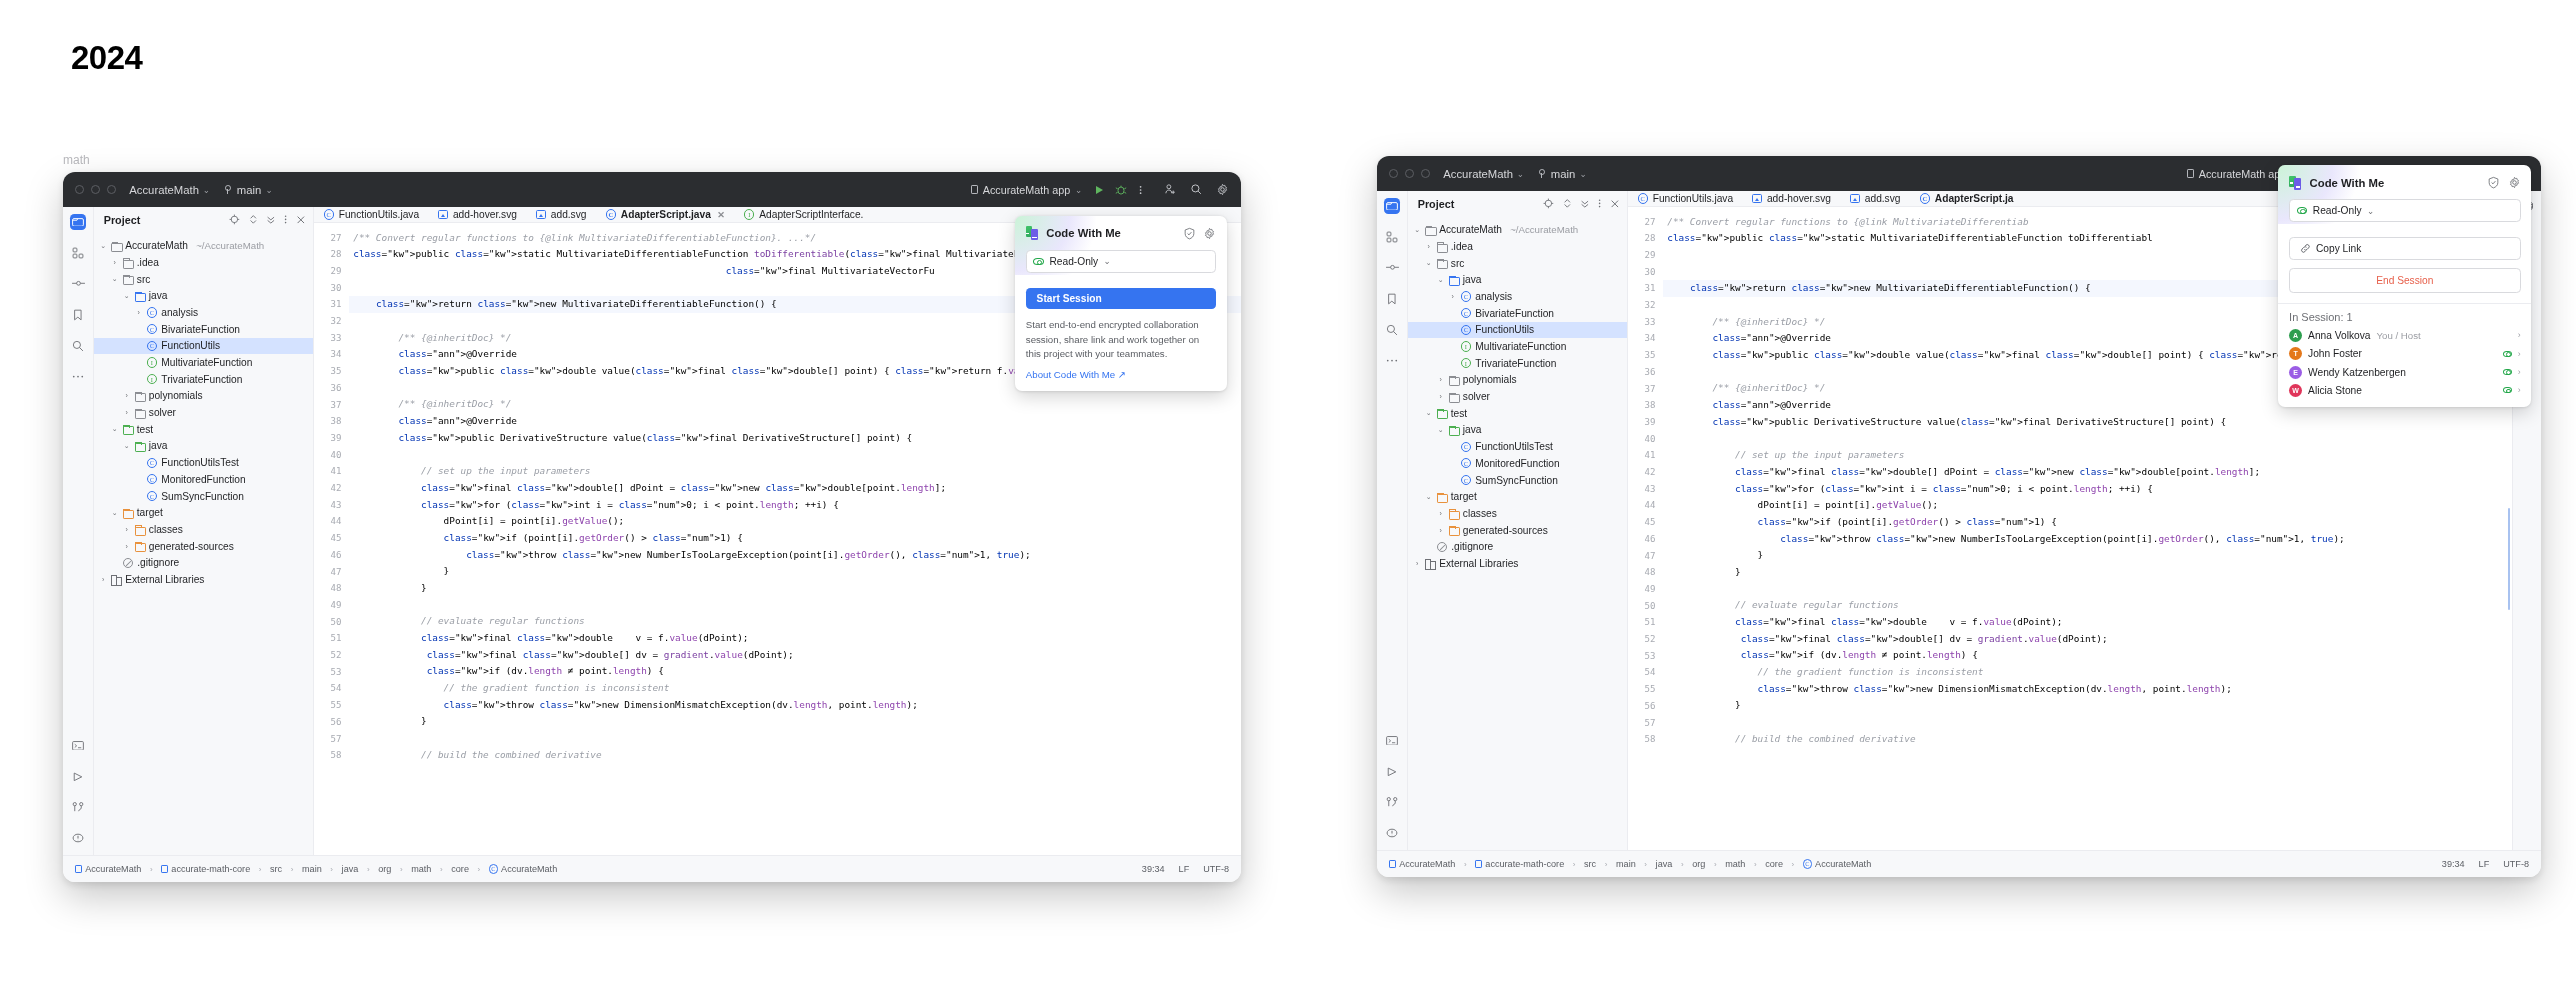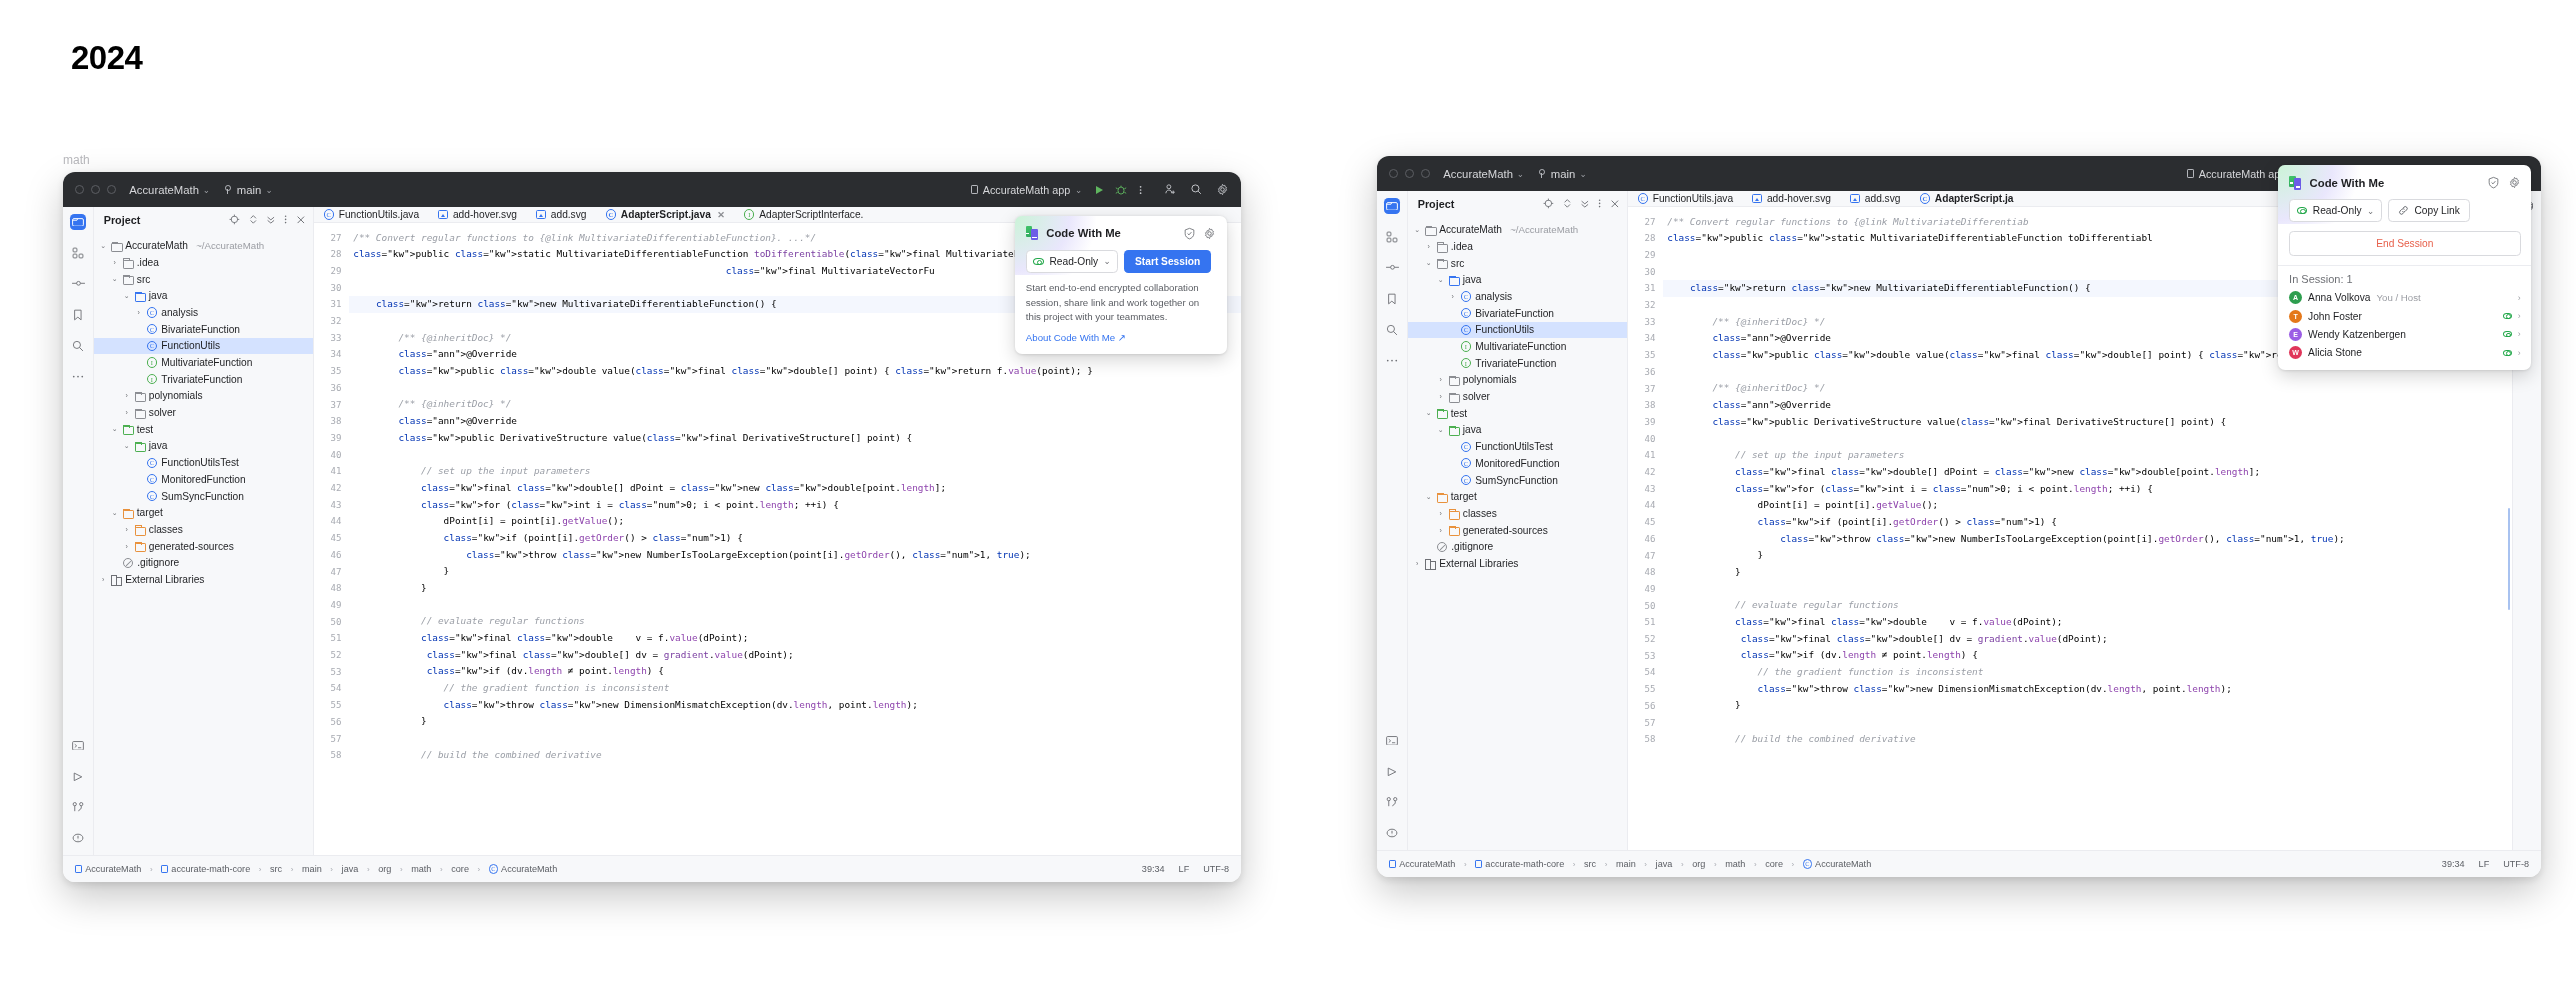--- a/index.html
+++ b/index.html
@@ -136,21 +136,21 @@
   }
   .cwm-head { display:flex; align-items:center; padding:10.8px 10.8px 0 10.8px; position:relative;}
   .cwm-logo { width:14px;height:14px;position:relative;flex:none;margin-right:6.5px;}
   .cwm-logo i{position:absolute;display:block;}
   .cwm-logo i.a{left:0;top:0;width:6.5px;height:10.8px;background:linear-gradient(160deg,#41c46a,#2fa85c);border-radius:1.1px;}
   .cwm-logo i.b{left:4.8px;top:2.7px;width:7.5px;height:11.3px;background:#6c5ce7;border-radius:1.1px;}
   .cwm-logo i.c{left:0.5px;top:6.5px;width:3.2px;height:1.6px;background:#fff;}
   .cwm-logo i.d{left:6.5px;top:10.2px;width:4.3px;height:1.6px;background:#fff;}
   .cwm-title { font-size:11.3px; font-weight:700; color:#1e1f22; flex:1;}
   .cwm-head-icons { display:flex; gap:7.5px; }
-  .cwm-row { display:flex; gap:6px; padding:9.7px 10.8px 0 10.8px; position:relative;}
+  .cwm-row { display:flex; gap:15px; padding:9.7px 10.8px 0 10.8px; position:relative;flex-direction:column;}
   .cwm-select { flex:none; display:flex; align-items:center; gap:5.4px; border:0.8px solid #d9dade;
                 border-radius:4.3px; padding:4.8px 6.5px; font-size:10.2px; color:#1e1f22; background:#fff;}
   .eye { width:10.8px;height:7px; position:relative; flex:none;}
   .eye:before{content:"";position:absolute;inset:0;border:0.9px solid #23a84a;border-radius:50% / 60%;}
   .eye:after{content:"";position:absolute;left:3.8px;top:1.9px;width:3.2px;height:3.2px;border-radius:50%;border:0.9px solid #23a84a;}
   .cwm-btn-primary { background:#3574f0; color:#fff; border-radius:4.3px; padding:5.4px 10.8px;
                      font-size:10.2px; font-weight:600; display:flex;align-items:center;}
   .cwm-btn-outline { border:0.8px solid #d9dade; border-radius:4.3px; padding:4.8px 9.7px; font-size:10.2px;
                      color:#1e1f22; display:flex; align-items:center; gap:5.4px; background:#fff;}
   .cwm-desc { padding:8.6px 10.8px 0 10.8px; font-size:9.7px; line-height:14.5px; color:#5a5d63; position:relative;}

